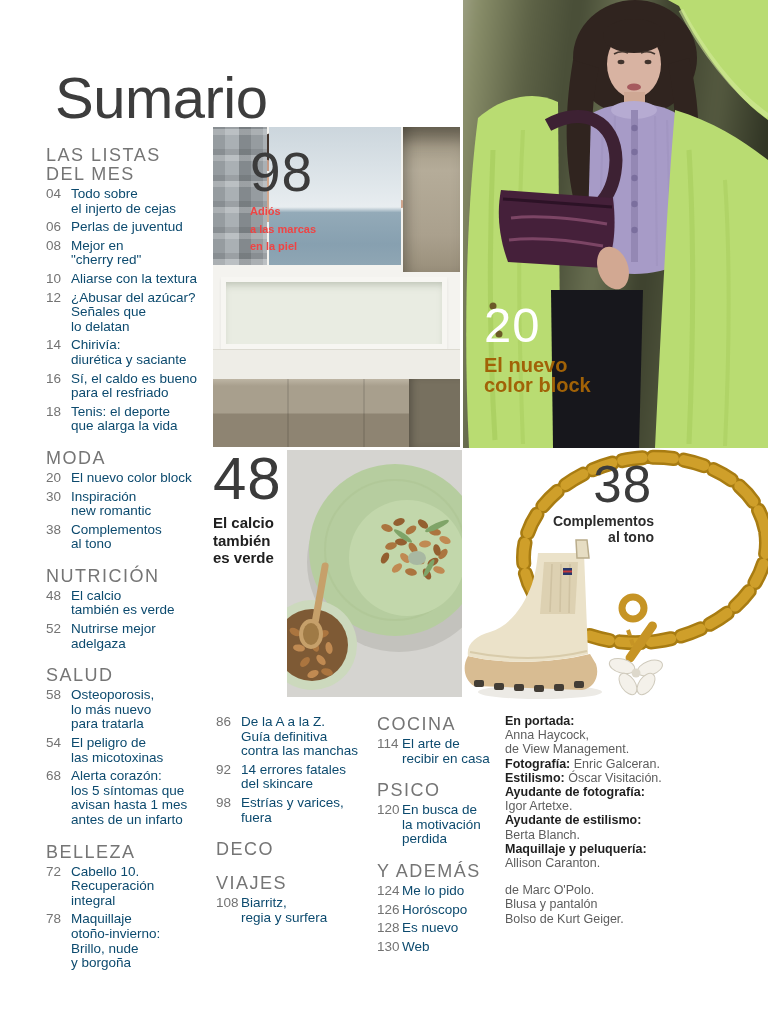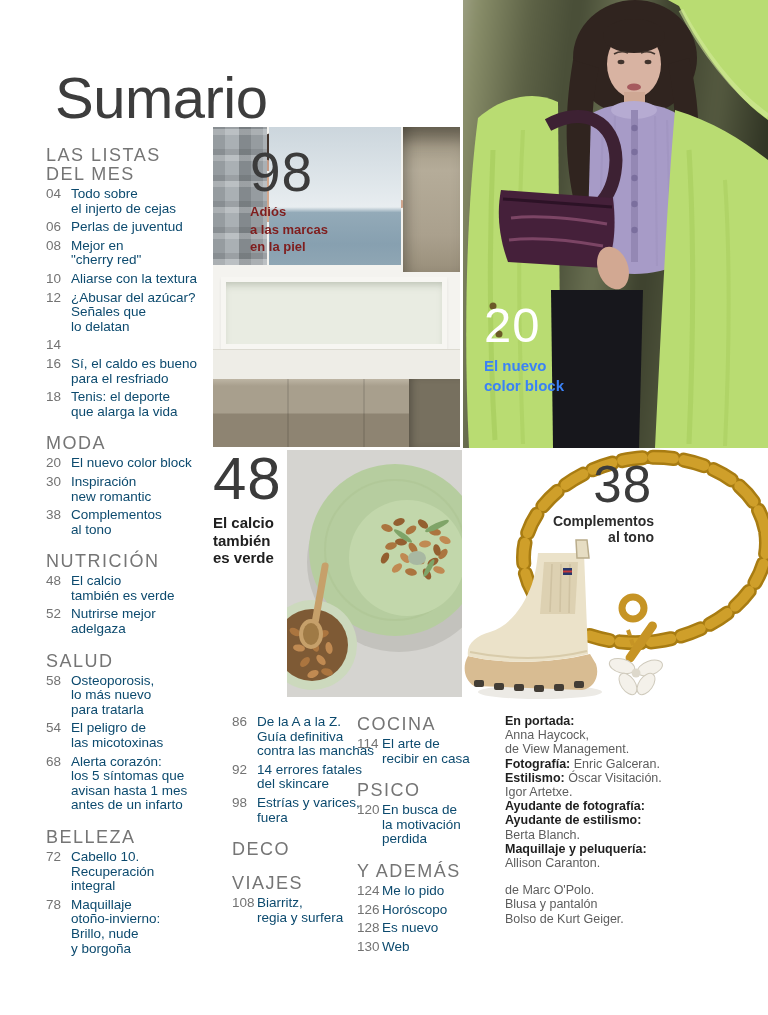--- a/index.html
+++ b/index.html
@@ -6,46 +6,46 @@
   .page{position:relative;width:768px;height:1015px;background:#fff;overflow:hidden;
         font-family:"Liberation Sans","DejaVu Sans",sans-serif;}
 
   
   .title{position:absolute;left:55px;top:66px;font-size:58px;line-height:64px;
          font-weight:300;color:#3d3d3d;letter-spacing:-0.5px;}
 
   
   .toc-col{position:absolute;}
   .col1{left:46px;top:146px;width:152px;}
-  .col2{left:232px;top:715px;width:146px;}
-  .col3{left:357px;top:715px;width:128px;}
+  .col2{left:216px;top:715px;width:146px;}
+  .col3{left:377px;top:715px;width:128px;}
   .toc-section{margin-top:15px;}
   .toc-section:first-child{margin-top:0;}
   .toc-header{font-size:18px;line-height:19px;letter-spacing:1.5px;color:#757575;
               margin:0 0 3px 0;white-space:pre-line;font-weight:400;}
   .toc-entry{display:flex;margin-bottom:4px;font-size:13.5px;line-height:14.6px;}
   .toc-entry .num{flex:0 0 25px;color:#737373;}
   .toc-entry .txt{color:#0c4a6e;white-space:pre-line;}
 
   
   .credits{position:absolute;left:505px;top:714px;width:220px;font-size:12.5px;line-height:14.2px;}
   .credit-line .b{font-weight:bold;color:#1f1f1f;}
   .credit-line .t{color:#5d5d5d;}
   .credit-line.gap{margin-top:13px;}
 
   
   .callout{position:absolute;z-index:6;}
   .c-num{font-weight:100;color:#3b3b3b;letter-spacing:1px;}
   .c-cap{font-weight:bold;white-space:pre-line;}
   .c98{left:250px;top:146px;}
   .c98 .c-num{font-size:55px;line-height:52px;}
-  .c98 .c-cap{margin-top:5px;font-size:13px;line-height:17.5px;color:#7f1d1d;}
+  .c98 .c-cap{margin-top:5px;font-size:11px;line-height:17.5px;color:#ef4444;}
   .c20{left:484px;top:300px;}
   .c20 .c-num{font-size:49px;line-height:50px;color:#fff;}
-  .c20 .c-cap{margin-top:6px;font-size:15px;line-height:19.5px;color:#3b82f6;}
+  .c20 .c-cap{margin-top:6px;font-size:20px;line-height:19.5px;color:#a16207;}
   .c48{left:213px;top:450px;}
   .c48 .c-num{font-size:60px;line-height:58px;}
   .c48 .c-cap{margin-top:6px;font-size:15px;line-height:17.5px;color:#202020;}
   .c38{left:536px;top:460px;width:118px;text-align:right;}
   .c38 .c-num{font-size:51px;line-height:50px;margin-right:2px;}
   .c38 .c-cap{margin-top:4px;font-size:14px;line-height:15.5px;color:#2c2c2c;}
 
   
   .ph{position:absolute;overflow:hidden;}
   .bath{left:213px;top:127px;width:247px;height:320px;background:#f4f3ef;}
@@ -282,20 +282,22 @@
           <span class="txt">Aliarse con la textura</span>
         </div>
         <div class="toc-entry">
           <span class="num">12</span>
           <span class="txt">¿Abusar del azúcar?
 Señales que
 lo delatan</span>
         </div>
         <div class="toc-entry">
           <span class="num">14</span>
+          <span class="txt">Chirivía:
+diurética y saciante</span>
         </div>
         <div class="toc-entry">
           <span class="num">16</span>
           <span class="txt">Sí, el caldo es bueno
 para el resfriado</span>
         </div>
         <div class="toc-entry">
           <span class="num">18</span>
           <span class="txt">Tenis: el deporte
 que alarga la vida</span>
@@ -437,22 +439,22 @@
         </div>
       </div>
     </div>
 
   <div class="credits">
       <div class="credit-line"><span class="b">En portada:</span></div>
       <div class="credit-line"><span class="t">Anna Haycock,</span></div>
       <div class="credit-line"><span class="t">de View Management.</span></div>
       <div class="credit-line"><span class="b">Fotografía:</span><span class="t"> Enric Galceran.</span></div>
       <div class="credit-line"><span class="b">Estilismo:</span><span class="t"> Óscar Visitación.</span></div>
+      <div class="credit-line"><span class="b">Ayudante de fotografía:</span></div>
       <div class="credit-line"><span class="t">Igor Artetxe.</span></div>
-      <div class="credit-line"><span class="b">Ayudante de fotografía:</span></div>
       <div class="credit-line"><span class="b">Ayudante de estilismo:</span></div>
       <div class="credit-line"><span class="t">Berta Blanch.</span></div>
       <div class="credit-line"><span class="b">Maquillaje y peluquería:</span></div>
       <div class="credit-line"><span class="t">Allison Caranton.</span></div>
       <div class="credit-line gap"></div>
       <div class="credit-line"><span class="t">de Marc O'Polo.</span></div>
       <div class="credit-line"><span class="t">Blusa y pantalón</span></div>
       <div class="credit-line"><span class="t">Bolso de Kurt Geiger.</span></div>
     </div>
 

